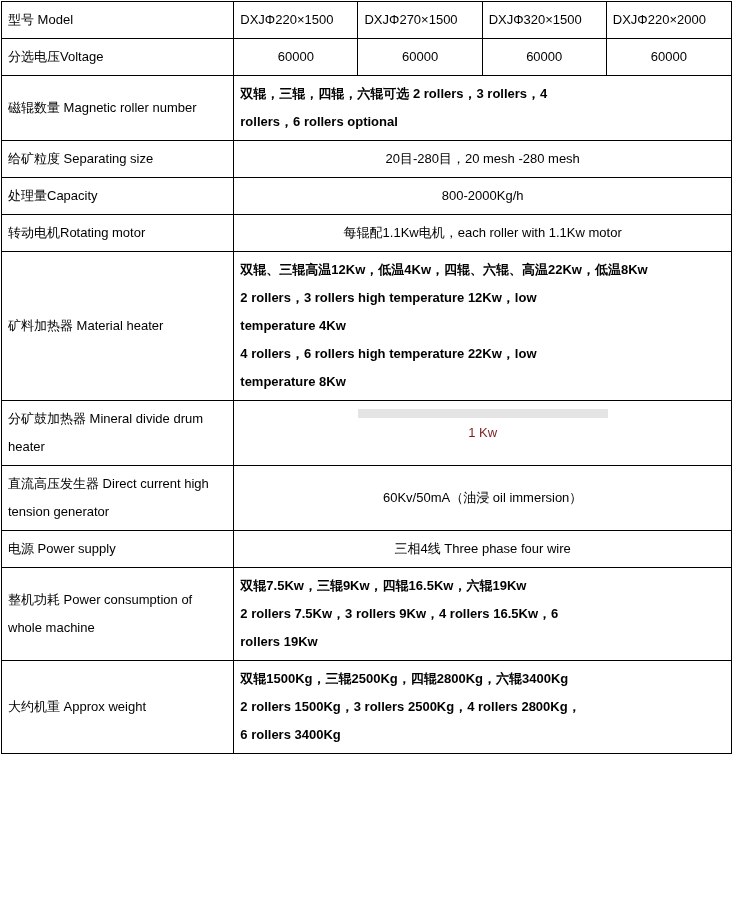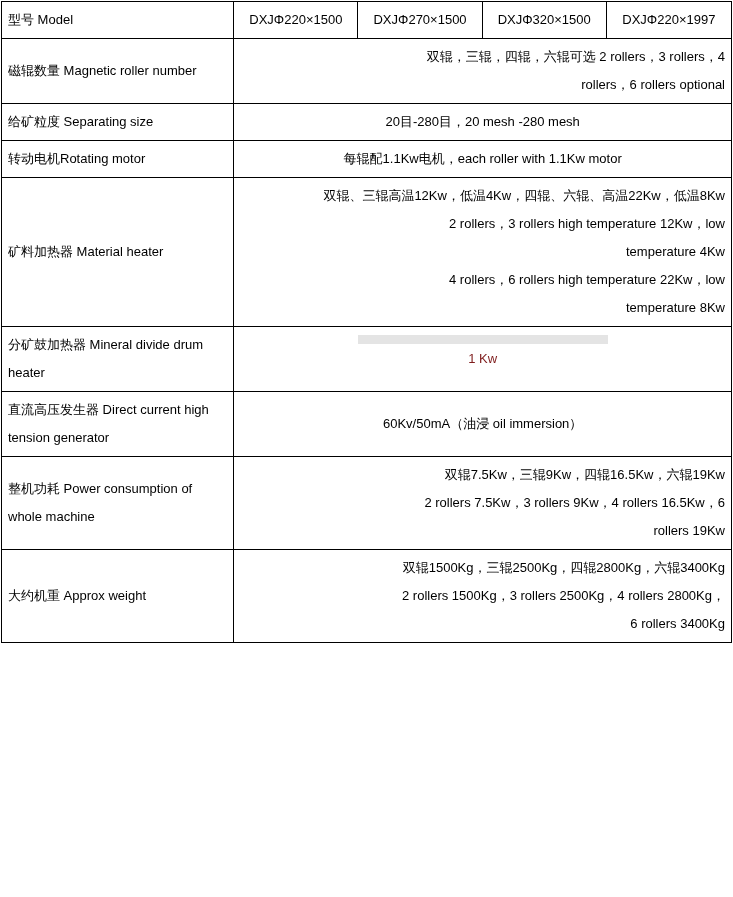--- a/index.html
+++ b/index.html
@@ -26,32 +26,32 @@
     line-height: 28px;
     vertical-align: middle;
     padding: 4px 6px;
   }
   td.label {
     width: 232px;
     text-align: left;
     padding-left: 8px;
   }
   td.model-head {
-    text-align: center;
     font-size: 12px;
     padding: 4px 1px;
     white-space: nowrap;
   }
   td.value {
     text-align: center;
   }
   td.value-multi {
-    text-align: right;
+    text-align: left;
     padding-top: 8px;
     padding-bottom: 8px;
+    font-weight: bold;
   }
   .line {
     display: block;
   }
   .gray {
     color: #7f1d1d;
   }
   .wm-cell {
     position: relative;
   }
@@ -81,33 +81,46 @@
     <col style="width:124px">
     <col style="width:124px">
     <col style="width:125px">
   </colgroup>
   <tbody>
     <tr>
       <td class="label">型号 Model</td>
       <td class="model-head">DXJΦ220×1500</td>
       <td class="model-head">DXJΦ270×1500</td>
       <td class="model-head">DXJΦ320×1500</td>
-      <td class="model-head">DXJΦ220×1997</td>
+      <td class="model-head">DXJΦ220×2000</td>
     </tr>
+  <tr>
+        <td class="label">分选电压Voltage</td>
+        <td class="value">60000</td>
+        <td class="value">60000</td>
+        <td class="value">60000</td>
+        <td class="value">60000</td>
+      </tr>
       <tr>
         <td class="label">磁辊数量 Magnetic roller number</td>
         <td class="value-multi" colspan="4">
           <span class="line">双辊，三辊，四辊，六辊可选 2 rollers，3 rollers，4</span>
           <span class="line">rollers，6 rollers optional</span>
         </td>
       </tr>
       <tr>
         <td class="label">给矿粒度 Separating size</td>
         <td class="value" colspan="4">
           <span class="line">20目-280目，20 mesh -280 mesh</span>
+        </td>
+      </tr>
+      <tr>
+        <td class="label">处理量Capacity</td>
+        <td class="value" colspan="4">
+          <span class="line">800-2000Kg/h</span>
         </td>
       </tr>
       <tr>
         <td class="label">转动电机Rotating motor</td>
         <td class="value" colspan="4">
           <span class="line">每辊配1.1Kw电机，each roller with 1.1Kw motor</span>
         </td>
       </tr>
       <tr>
         <td class="label">矿料加热器 Material heater</td>
@@ -128,20 +141,26 @@
           <span class="line gray">1 Kw</span>
         </td>
       </tr>
       <tr>
         <td class="label">直流高压发生器 Direct current high tension generator</td>
         <td class="value" colspan="4">
           <span class="line">60Kv/50mA（油浸 oil immersion）</span>
         </td>
       </tr>
       <tr>
+        <td class="label">电源 Power supply</td>
+        <td class="value" colspan="4">
+          <span class="line">三相4线 Three phase four wire</span>
+        </td>
+      </tr>
+      <tr>
         <td class="label">整机功耗 Power consumption of whole machine</td>
         <td class="value-multi" colspan="4">
           <span class="line">双辊7.5Kw，三辊9Kw，四辊16.5Kw，六辊19Kw</span>
           <span class="line">2 rollers 7.5Kw，3 rollers 9Kw，4 rollers 16.5Kw，6</span>
           <span class="line">rollers 19Kw</span>
         </td>
       </tr>
       <tr>
         <td class="label">大约机重 Approx weight</td>
         <td class="value-multi" colspan="4">

